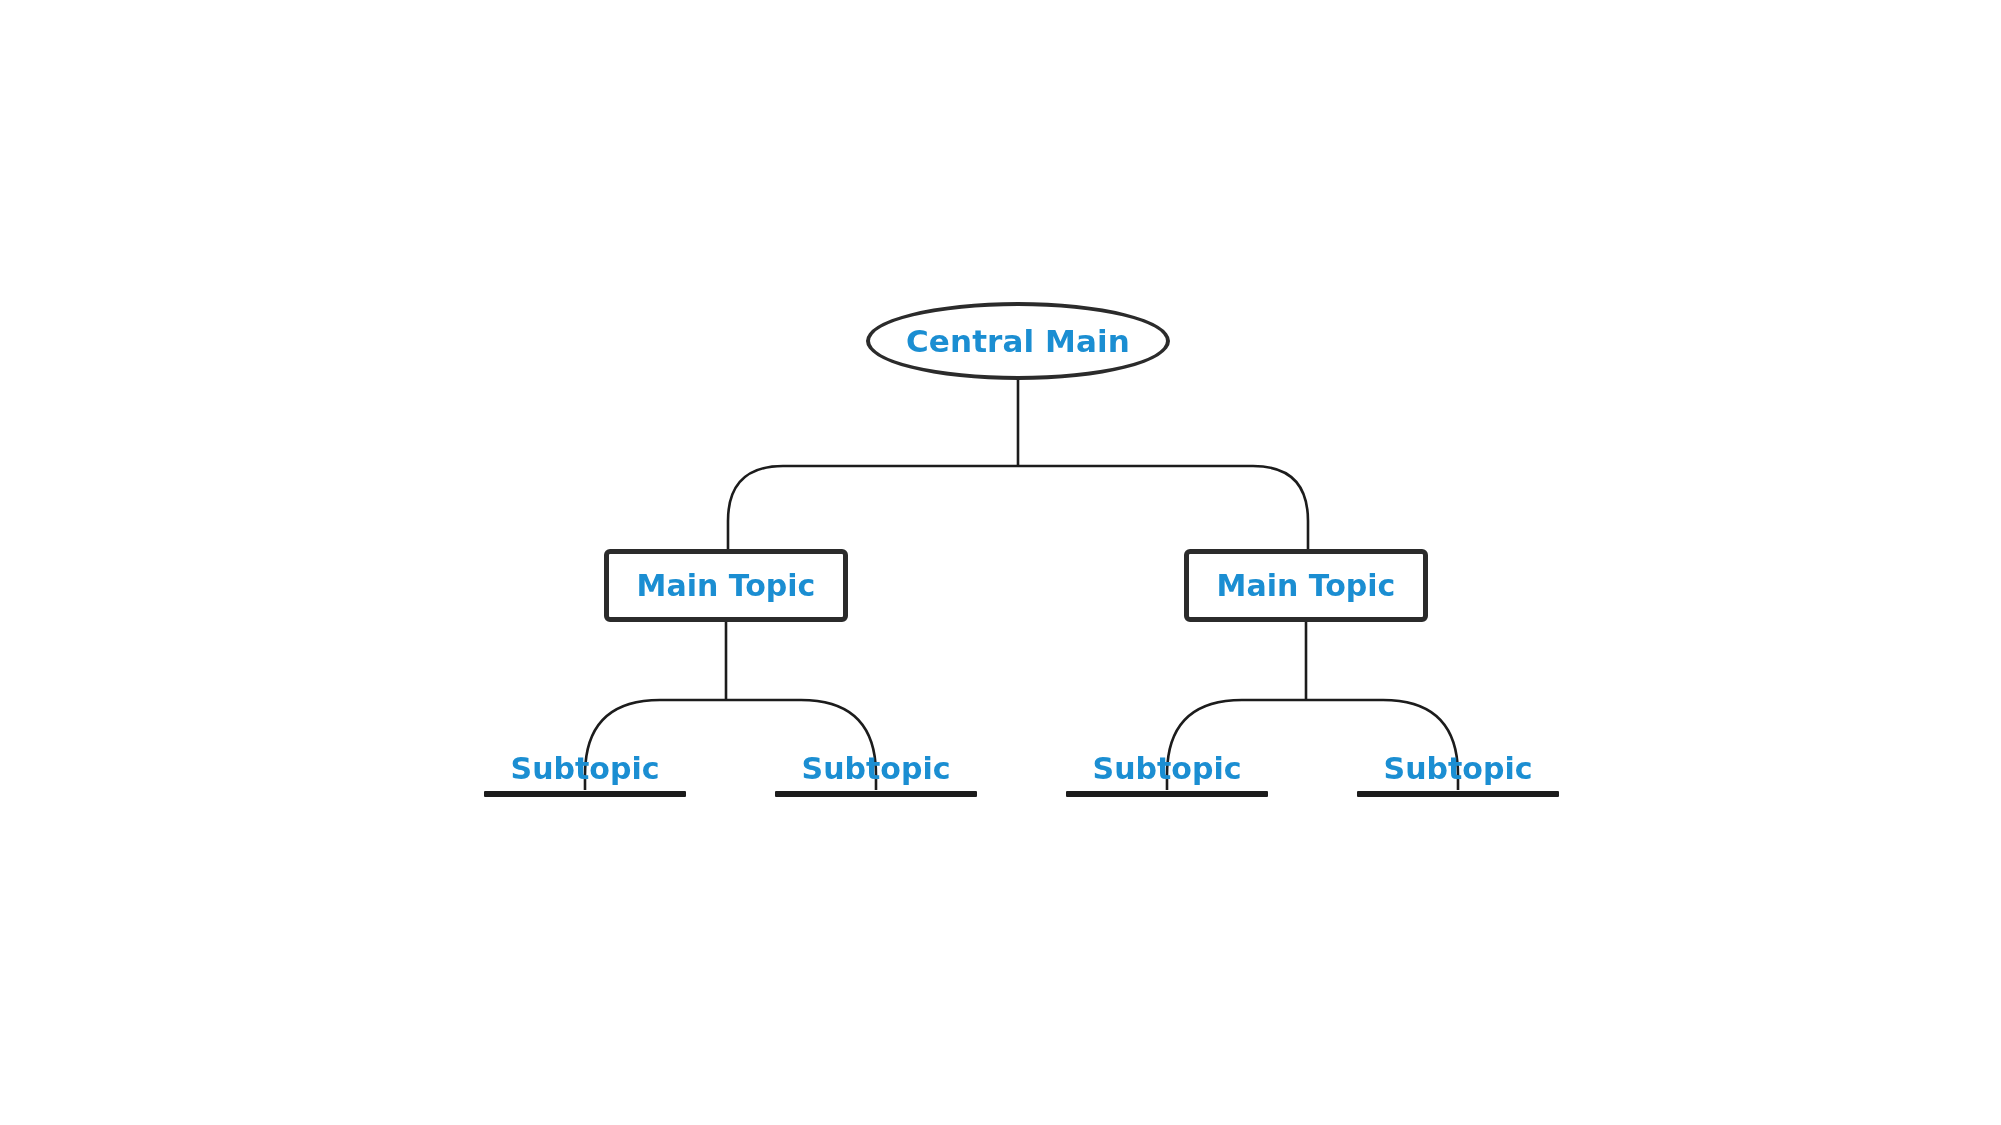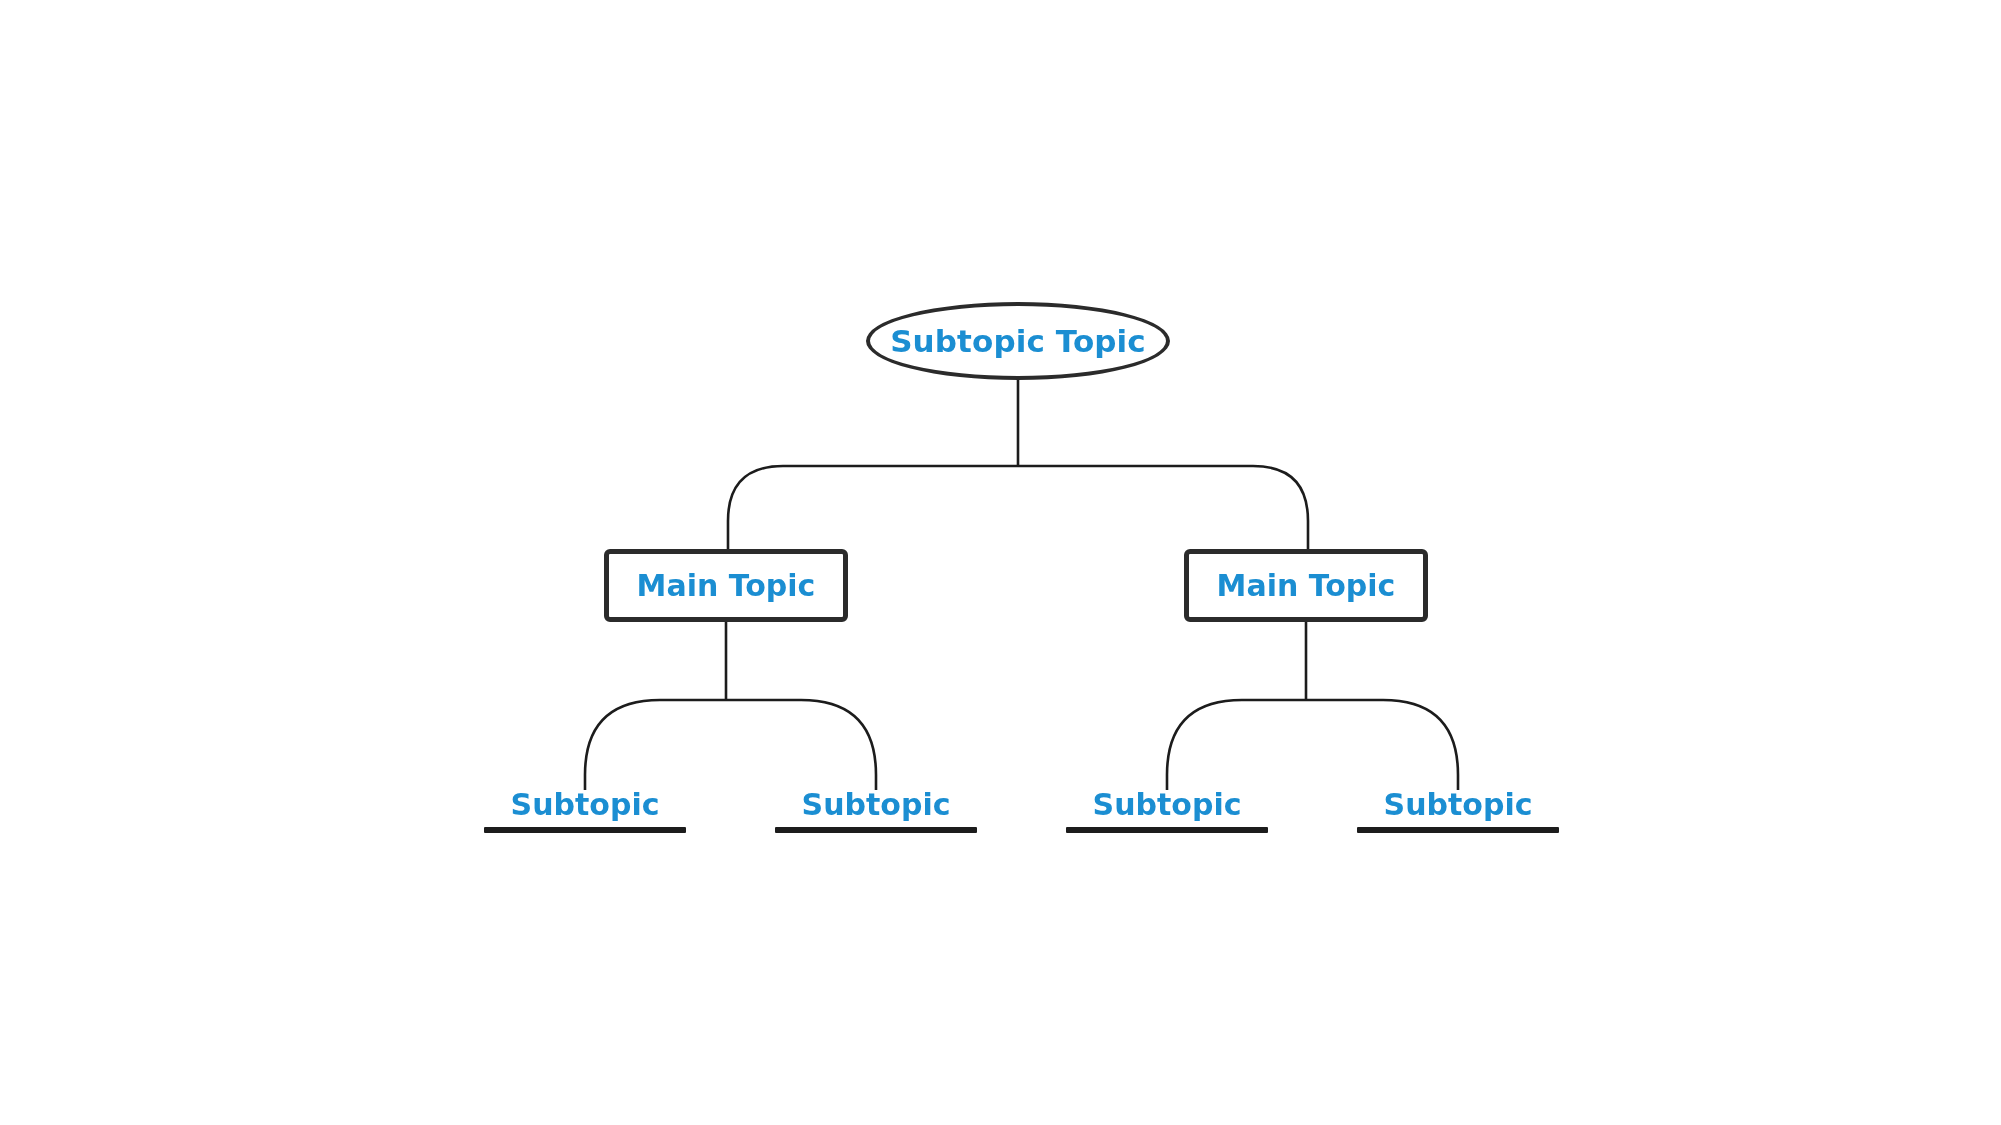--- a/index.html
+++ b/index.html
@@ -72,21 +72,21 @@
     color: #1b8ed2;
     font-size: 30px;
     font-weight: bold;
     white-space: nowrap;
     line-height: 1;
   }
 
   
   .sub-node {
     position: absolute;
-    top: 790px;
+    top: 754px;
     height: 56px;
     z-index: 3;
     display: flex;
     flex-direction: column;
     align-items: center;
   }
   .sub-label {
     color: #1b8ed2;
     font-size: 30px;
     font-weight: bold;
@@ -123,21 +123,21 @@
       <path d="M 726 700 L 660 700 Q 585 700 585 775 L 585 790"></path>
       <path d="M 726 700 L 801 700 Q 876 700 876 775 L 876 790"></path>
 
       <path d="M 1306 622 L 1306 700"></path>
       <path d="M 1306 700 L 1242 700 Q 1167 700 1167 775 L 1167 790"></path>
       <path d="M 1306 700 L 1383 700 Q 1458 700 1458 775 L 1458 790"></path>
     </g>
   </svg>
 
   <div class="central-node">
-    <span class="central-label">Subtopic Topic</span>
+    <span class="central-label">Central Main</span>
   </div>
 
   <div class="main-node left">
     <span class="main-label">Main Topic</span>
   </div>
 
   <div class="main-node right">
     <span class="main-label">Main Topic</span>
   </div>
 

